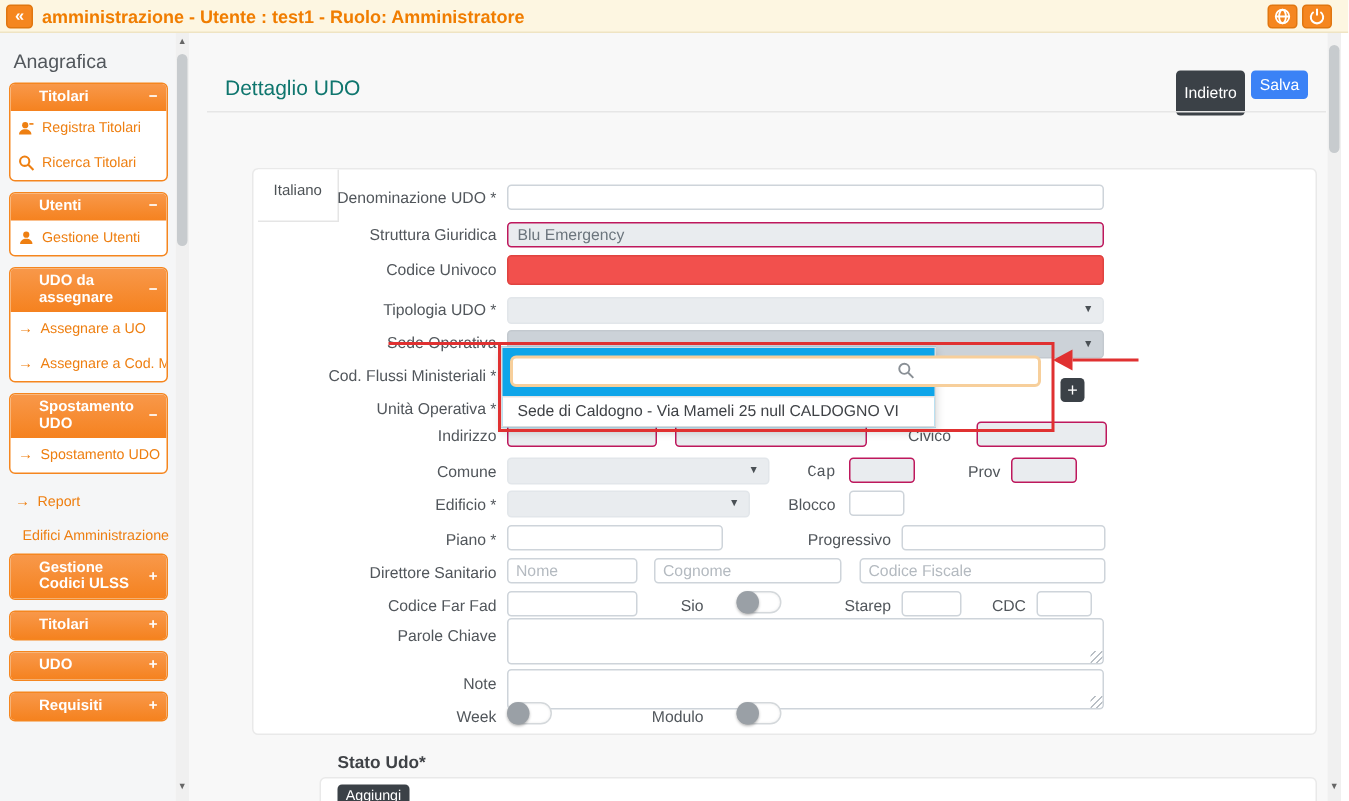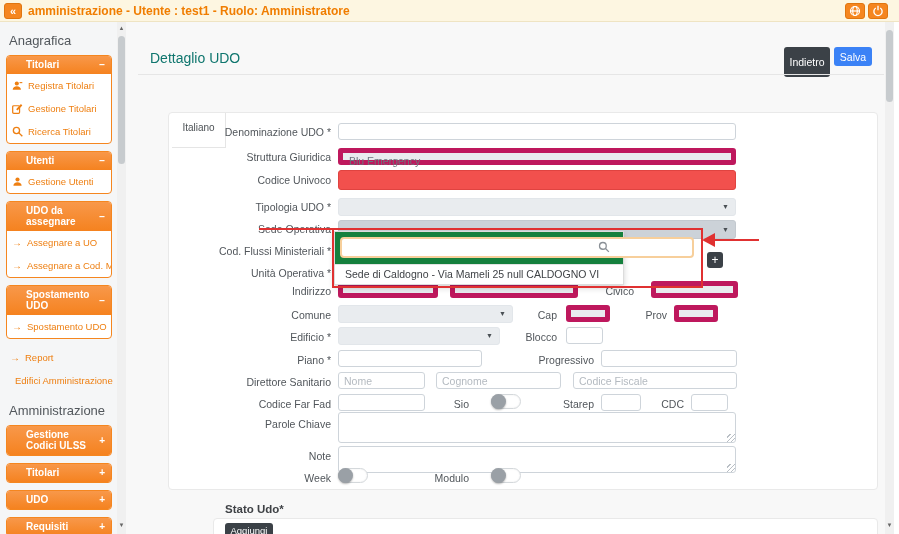--- a/index.html
+++ b/index.html
@@ -34,33 +34,33 @@
   .btn-save { position:absolute; background:#3b82f6; color:#fff; border:none; border-radius:3px; font-size:10.5px; font-family:"Liberation Sans",sans-serif; cursor:pointer; }
   .divider { position:absolute; left:138px; top:74px; width:746px; height:1px; background:#e6e6e6; }
 
   
   .card { position:absolute; left:168px; top:112px; width:710px; height:378px; background:#fff; border:1px solid #e9e9e9; border-radius:4px; }
   .tab { position:absolute; left:3px; top:0; width:54px; height:35px; background:#fff; border-right:1px solid #e5e5e5; border-bottom:1px solid #e5e5e5; font-size:10px; color:#4d5256; text-align:center; padding-top:9px; cursor:pointer; }
   .flabel { position:absolute; left:2px; width:160px; text-align:right; font-size:10.5px; color:#51565b; white-space:nowrap; }
   .slabel { position:absolute; font-size:10.5px; color:#51565b; text-align:right; white-space:nowrap; }
   .inp { position:absolute; height:17px; background:#fff; border:1px solid #ced4da; border-radius:3px; font-size:10.5px; color:#444; padding:0 5px; font-family:"Liberation Sans",sans-serif; }
   .inp::placeholder { color:#b4bac0; }
-  .inp-gray { position:absolute; height:17px; background:#e9ecef; border:5px solid #be185d; border-radius:3px; font-size:10.5px; color:#6c757d; padding:1px 6px; line-height:15px; }
+  .inp-gray { position:absolute; height:17px; background:#e9ecef; border:1px solid #be185d; border-radius:3px; font-size:10.5px; color:#6c757d; padding:1px 6px; line-height:15px; }
   .inp-red { position:absolute; height:20px; background:#f2504d; border:1px solid #e04340; border-radius:3px; }
   .sel { position:absolute; height:18px; background:#e9ecef; border:1px solid #e2e6ea; border-radius:3px; cursor:pointer; }
   .sel .caret { position:absolute; right:6px; top:4px; font-size:7px; color:#4a5055; }
   .sel-active { background:#ccd2d8; border-color:#c3c9cf; }
   .tarea { position:absolute; background:#fff; border:1px solid #ced4da; border-radius:3px; resize:none; font-family:"Liberation Sans",sans-serif; }
   .rsz { position:absolute; width:8px; height:8px; background:
         repeating-linear-gradient(135deg, transparent 0 2px, #b9bfc5 2px 3px); cursor:nwse-resize; }
   .toggle { position:absolute; width:30px; height:15px; background:#fff; border:1px solid #d4d8db; border-radius:9px; cursor:pointer; box-shadow:inset 0 0 2px rgba(0,0,0,.08); }
   .knob { position:absolute; left:-1px; top:-1px; width:15px; height:15px; background:#9aa0a6; border-radius:50%; box-shadow:0 1px 2px rgba(0,0,0,.3); }
 
   
-  .dd-panel { position:absolute; left:165px; top:118px; width:290px; height:54px; background:#15803d; border:1px solid #dcdcdc; box-shadow:0 3px 6px rgba(0,0,0,.18); z-index:6; }
+  .dd-panel { position:absolute; left:165px; top:118px; width:290px; height:54px; background:#0ea5e9; border:1px solid #dcdcdc; box-shadow:0 3px 6px rgba(0,0,0,.18); z-index:6; }
   .dd-search { position:absolute; left:5px; top:5px; width:354px; height:21px; border:2px solid #f7cf9b; border-radius:4px; font-size:10.5px; padding:0 22px 0 6px; font-family:"Liberation Sans",sans-serif; }
   .dd-search-icon { position:absolute; right:13px; top:9px; }
   .dd-option { position:absolute; left:0; bottom:0; width:100%; height:20px; border-top:1px solid #e3e3e3; font-size:10.5px; color:#3f4246; line-height:19px; padding-left:10px; cursor:pointer; background:#fff; }
 
   
   .anno { position:absolute; z-index:8; pointer-events:none; }
   .red-box { left:163px; top:115px; width:371px; height:60px; border:2px solid #e03131; }
   .red-underline { left:90px; top:115px; width:73px; height:2px; background:#e03131; }
   .red-arrow-line { left:546px; top:126px; width:44px; height:2px; background:#e03131; }
   .red-arrow-head { left:533px; top:120px; width:0; height:0; border-top:7px solid transparent; border-bottom:7px solid transparent; border-right:13px solid #e03131; }
@@ -106,27 +106,20 @@
       <div class="side-item">
         <svg width="11" height="11" viewBox="0 0 16 16">
             <circle cx="7" cy="5" r="3" fill="#ee7f11"></circle>
             <path d="M1 14c0-3 2.7-5 6-5s6 2 6 5z" fill="#ee7f11"></path>
             <rect x="11" y="3" width="4" height="1.6" fill="#ee7f11"></rect>
           </svg>
         <span>Registra Titolari</span>
       </div>
       <div class="side-item">
         <svg width="11" height="11" viewBox="0 0 16 16">
-            <rect x="1" y="4" width="10" height="11" rx="1.5" fill="none" stroke="#ee7f11" stroke-width="1.8"></rect>
-            <path d="M6 9 L13 1.5 L15 3.5 L8 11z" fill="#ee7f11"></path>
-          </svg>
-        <span>Gestione Titolari</span>
-      </div>
-      <div class="side-item">
-        <svg width="11" height="11" viewBox="0 0 16 16">
             <circle cx="6.5" cy="6.5" r="4.5" fill="none" stroke="#ee7f11" stroke-width="2"></circle>
             <line x1="10" y1="10" x2="15" y2="15" stroke="#ee7f11" stroke-width="2"></line>
           </svg>
         <span>Ricerca Titolari</span>
       </div>
     </div>
 
     <div class="side-card">
       <div class="side-card-header">
         <span>Utenti</span>
@@ -174,21 +167,20 @@
     <div class="side-link">
       <svg width="11" height="11" viewBox="0 0 16 16">
           <rect x="2" y="2" width="12" height="13" fill="none" stroke="#ee7f11" stroke-width="2"></rect>
           <rect x="5" y="5" width="2" height="2" fill="#ee7f11"></rect>
           <rect x="9" y="5" width="2" height="2" fill="#ee7f11"></rect>
           <rect x="6" y="10" width="4" height="5" fill="#ee7f11"></rect>
         </svg>
       <span>Edifici Amministrazione</span>
     </div>
 
-    <div class="side-heading">Amministrazione</div>
 
     <div class="side-card">
       <div class="side-card-header">
         <span>Gestione Codici ULSS</span>
         <span class="tgl">+</span>
       </div>
     </div>
     <div class="side-card">
       <div class="side-card-header">
         <span>Titolari</span>
@@ -253,21 +245,21 @@
     <div class="flabel" style="top:172px;">Indirizzo</div>
     <div class="inp-gray" style="left:169px; top:168px; width:100px;"></div>
     <div class="inp-gray" style="left:281px; top:168px; width:128px;"></div>
     <div class="slabel" style="left:425px; top:172px; width:40px;">Civico</div>
     <div class="inp-gray" style="left:482px; top:168px; width:87px;"></div>
 
     <div class="flabel" style="top:196px;">Comune</div>
     <div class="sel" style="left:169px; top:192px; width:175px;">
         <span class="caret">▼</span>
       </div>
-    <div class="slabel" style="left:360px; top:196px; width:28px;">Cap</div>
+    <div class="slabel" style="left:360px; top:196px; width:28px;font-family:Liberation Mono, monospace;">Cap</div>
     <div class="inp-gray" style="left:397px; top:192px; width:44px;"></div>
     <div class="slabel" style="left:465px; top:196px; width:33px;">Prov</div>
     <div class="inp-gray" style="left:505px; top:192px; width:44px;"></div>
 
     <div class="flabel" style="top:218px;">Edificio *</div>
     <div class="sel" style="left:169px; top:214px; width:162px;">
         <span class="caret">▼</span>
       </div>
     <div class="slabel" style="left:330px; top:218px; width:58px;">Blocco</div>
     <input class="inp" style="left: 397px; top: 214px; width: 37px;">

